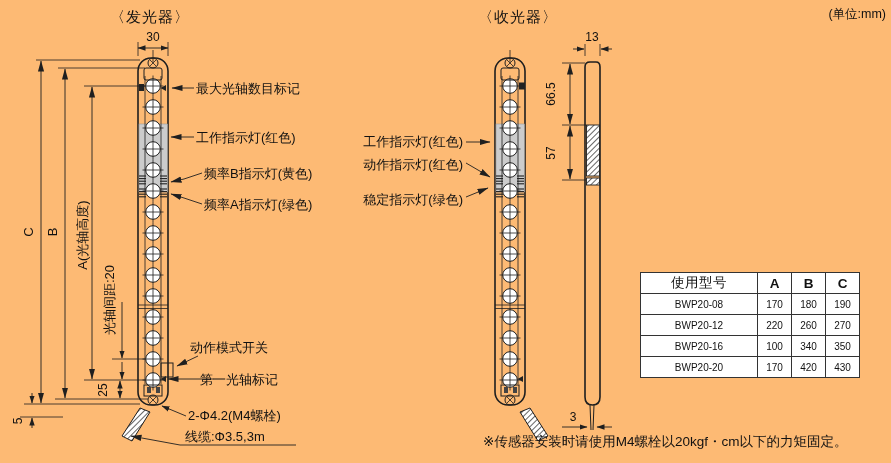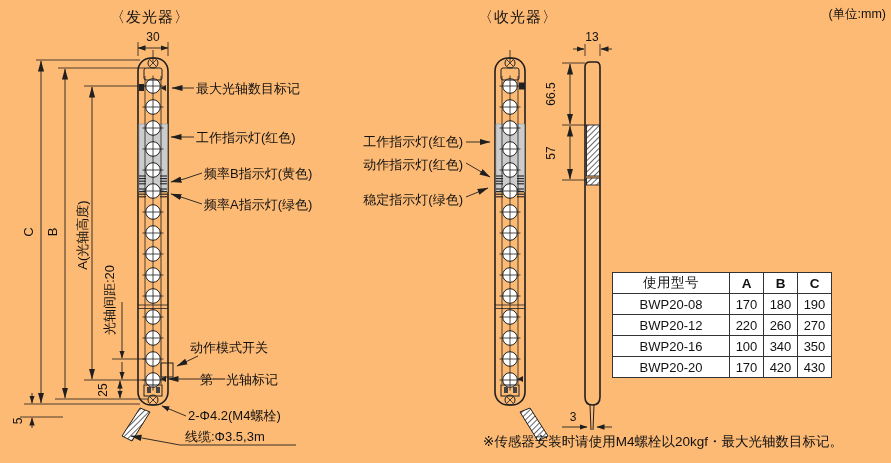--- a/index.html
+++ b/index.html
@@ -7,23 +7,23 @@
          font-family:"Liberation Sans","DejaVu Sans",sans-serif;color:#111;}
   svg{position:absolute;left:0;top:0;}
   svg .ln{stroke:#1f1f1f;stroke-width:1;fill:none;}
   svg .thick{stroke-width:1.6;}
   svg .thin{stroke-width:0.8;}
   svg .dim{stroke-width:0.9;}
   svg text{fill:#111;font-size:13px;}
   svg .num{font-size:12px;}
   svg .title{font-size:15px;letter-spacing:1px;}
   svg .small{font-size:12.5px;}
-  #model-table{position:absolute;left:612px;top:272px;border-collapse:collapse;}
+  #model-table{position:absolute;left:640px;top:272px;border-collapse:collapse;}
   #model-table th,#model-table td{border:1.4px solid #333;font-weight:normal;
-      font-size:13px;text-align:center;padding:0;height:20px;background:#fff;}
+      font-size:10px;text-align:center;padding:0;height:20px;background:#fff;}
   #model-table th{font-size:13.5px;}
   #model-table .abc{font-weight:bold;width:33px;}
   #model-table .model-col{width:116px;letter-spacing:0.5px;}
   #footnote{position:absolute;left:483px;top:433px;font-size:13.5px;white-space:nowrap;}
 </style>
 </head>
 <body>
 
 <div id="stage">
 
@@ -260,15 +260,15 @@
     </tr>
     <tr>
       <td>BWP20-20</td>
       <td>170</td>
       <td>420</td>
       <td>430</td>
     </tr>
   </tbody>
 </table>
 
-<div id="footnote">※传感器安装时请使用M4螺栓以20kgf・最大光轴数目标记。</div>
+<div id="footnote">※传感器安装时请使用M4螺栓以20kgf・cm以下的力矩固定。</div>
 
 </div>
 
 </body></html>

